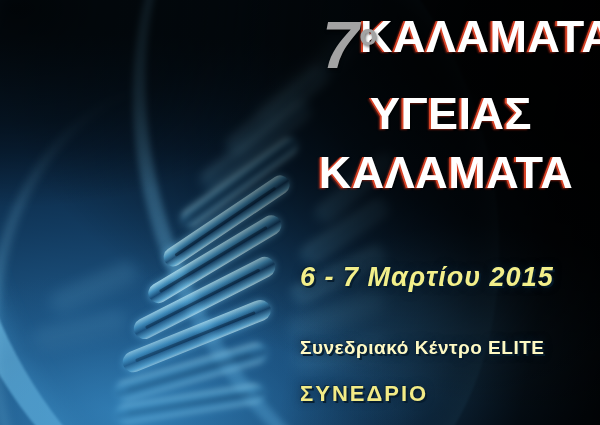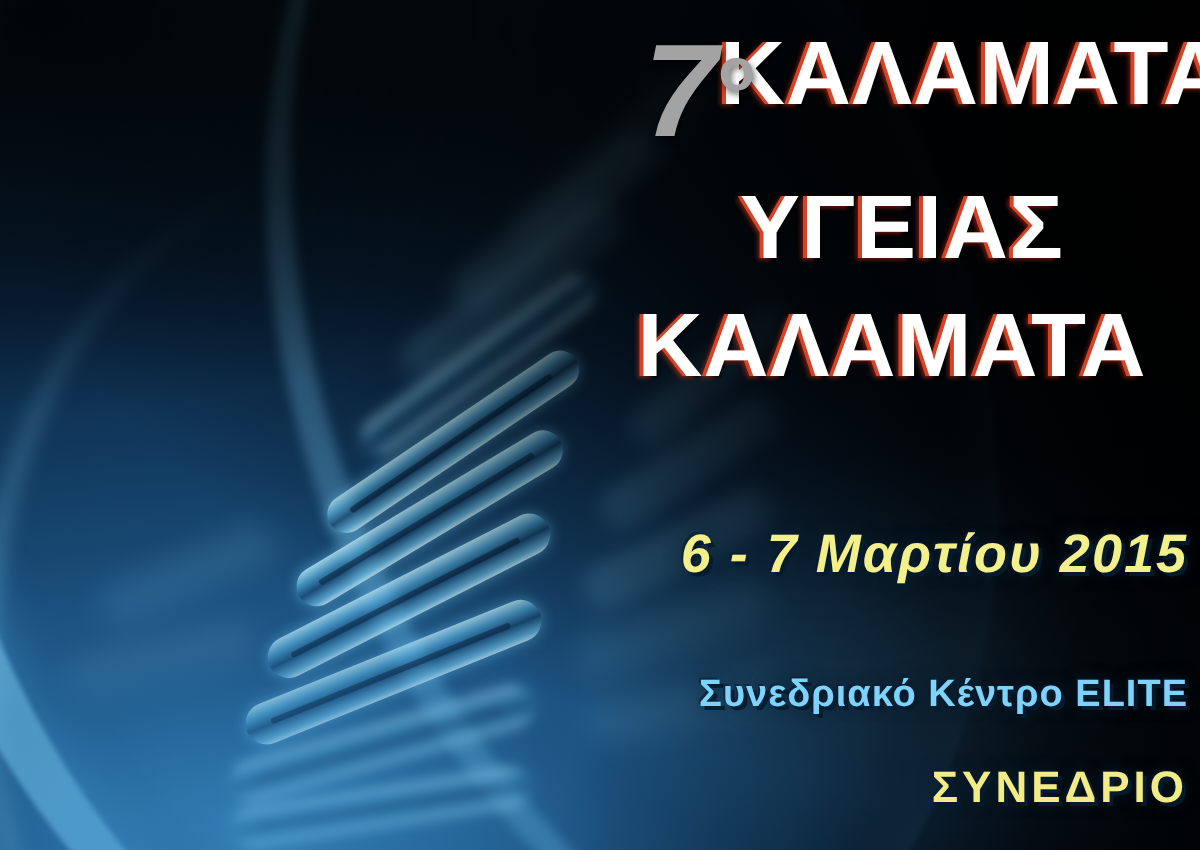--- a/index.html
+++ b/index.html
@@ -113,40 +113,40 @@
     color:#a3a3a3;
     font-size:66px;
     font-weight:bold;
     font-style:italic;
     line-height:1;
     text-shadow:1px 2px 3px rgba(0,0,0,.55);
   }
   #seventh sup{font-size:.45em;font-style:normal;vertical-align:super;}
 
   
-  #info-block{position:absolute;left:300px;top:262px;width:294px;text-align:right;}
+  #info-block{position:absolute;left:300px;top:262px;width:294px;text-align:left;}
 
   #date-line{
     margin:0;
     font-size:27px;
     font-weight:bold;
     font-style:italic;
     color:#f3ef8a;
     letter-spacing:1px;
     white-space:nowrap;
     text-shadow:
       2px 2px 0 rgba(6,28,46,.9),
      -1px -1px 0 rgba(6,28,46,.55),
       0 0 9px rgba(10,30,50,.9);
   }
   #venue-line{
     margin:44px 0 0 0;
     font-size:19px;
     font-weight:bold;
-    color:#7dd3fc;
+    color:#fef9c3;
     letter-spacing:.5px;
     white-space:nowrap;
     text-shadow:
       2px 2px 0 rgba(6,28,46,.9),
      -1px -1px 0 rgba(6,28,46,.5),
       0 0 8px rgba(10,30,50,.85);
   }
   #city-line{
     margin:22px 0 0 0;
     font-size:22px;

